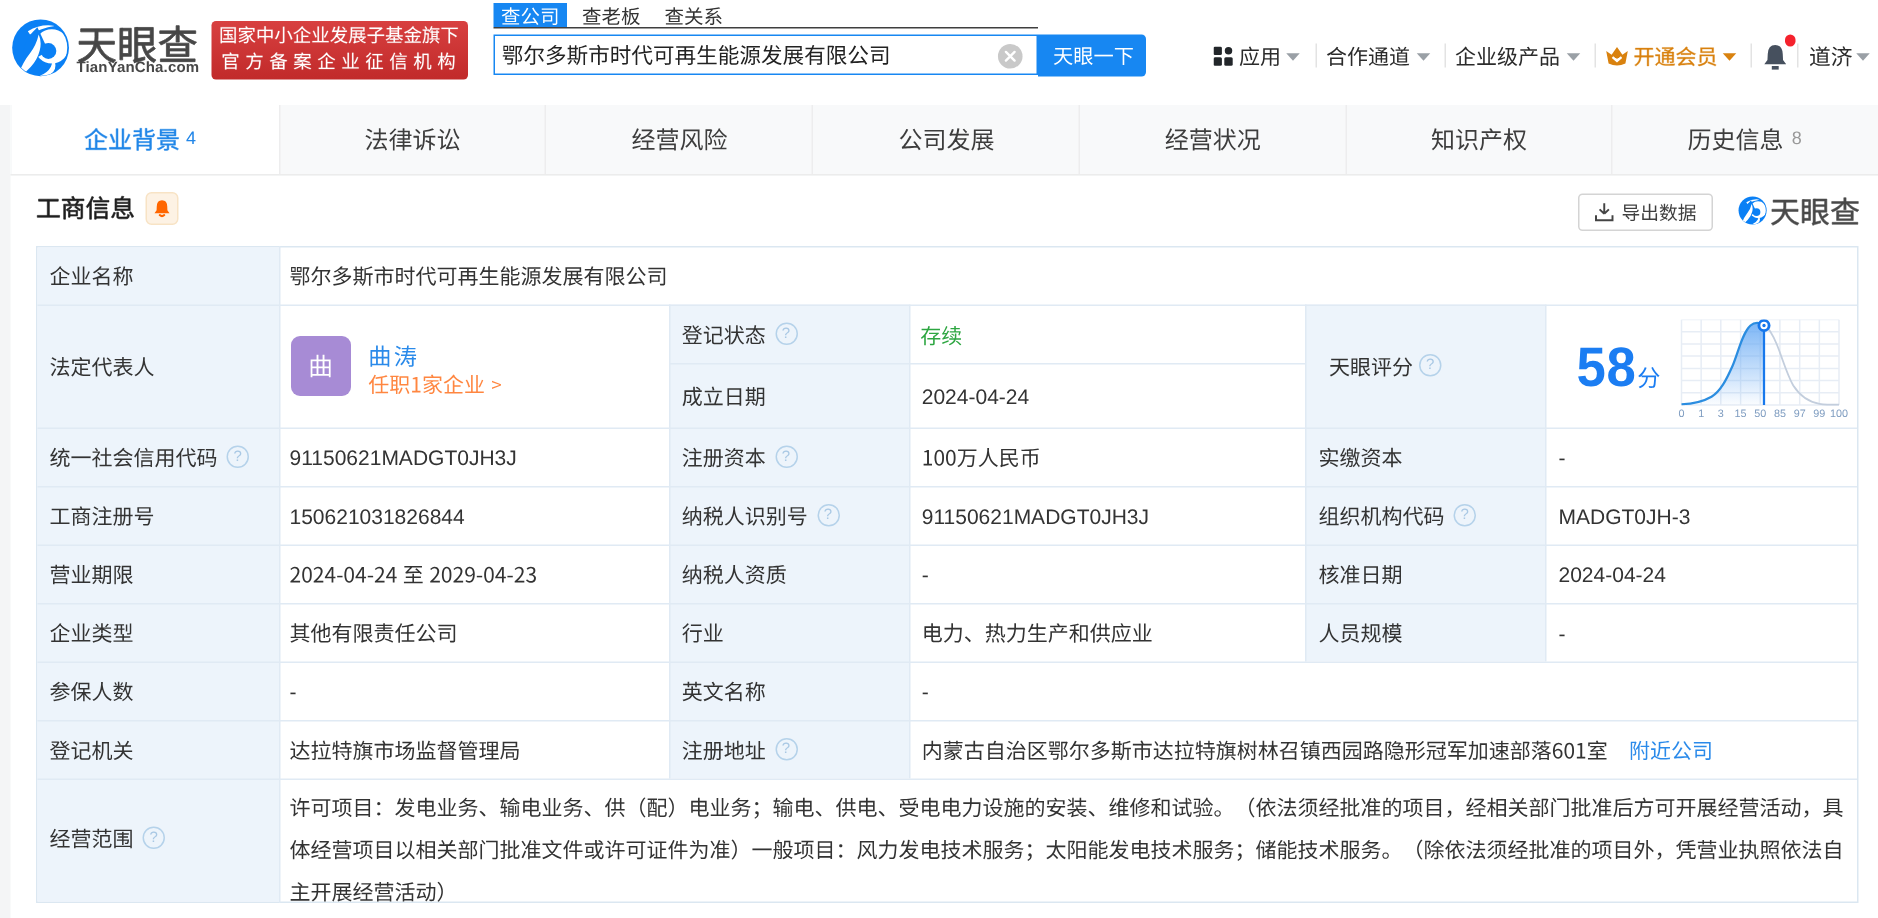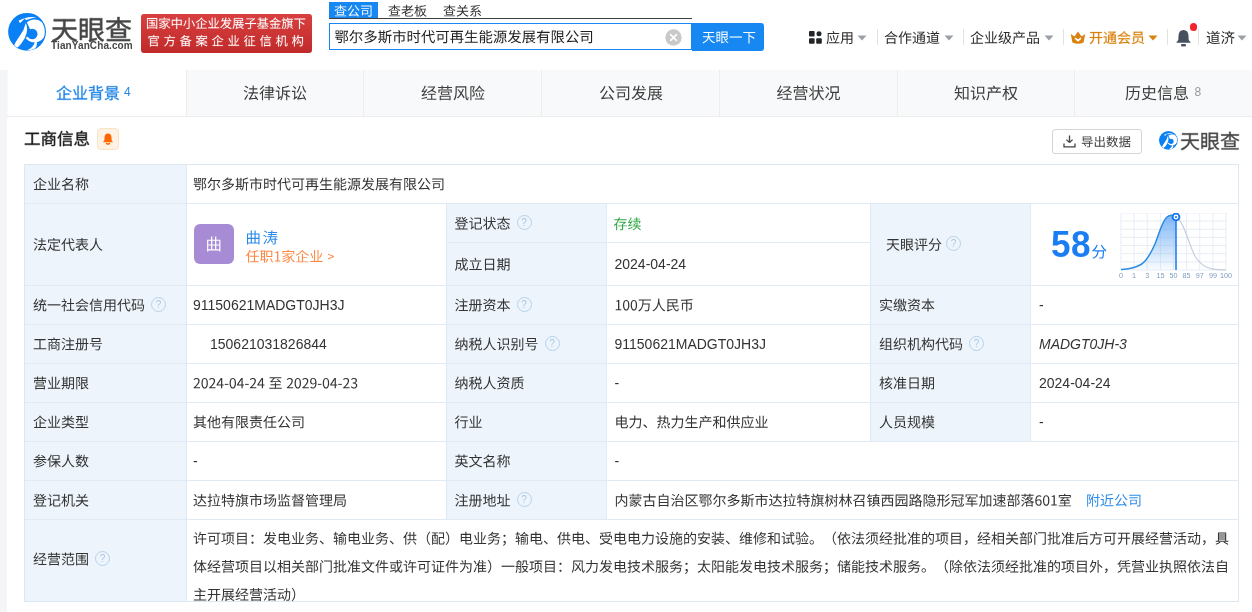--- a/index.html
+++ b/index.html
@@ -131,23 +131,23 @@
 <div style="position:absolute;left:516.5px;top:214.8px;width:13px;height:13px;border:1px solid #b5d2ea;border-radius:50%;color:#a9c8e4;font-size:10px;line-height:13px;text-align:center;font-family:'Liberation Sans',sans-serif">?</div>
 <div style="position:absolute;left:946px;top:236.0px;width:13px;height:13px;border:1px solid #b5d2ea;border-radius:50%;color:#a9c8e4;font-size:10px;line-height:13px;text-align:center;font-family:'Liberation Sans',sans-serif">?</div>
 <div style="position:absolute;left:151px;top:296.5px;width:13px;height:13px;border:1px solid #b5d2ea;border-radius:50%;color:#a9c8e4;font-size:10px;line-height:13px;text-align:center;font-family:'Liberation Sans',sans-serif">?</div>
 <div style="position:absolute;left:516.5px;top:296.5px;width:13px;height:13px;border:1px solid #b5d2ea;border-radius:50%;color:#a9c8e4;font-size:10px;line-height:13px;text-align:center;font-family:'Liberation Sans',sans-serif">?</div>
 <div style="position:absolute;left:544.5px;top:335.5px;width:13px;height:13px;border:1px solid #b5d2ea;border-radius:50%;color:#a9c8e4;font-size:10px;line-height:13px;text-align:center;font-family:'Liberation Sans',sans-serif">?</div>
 <div style="position:absolute;left:969px;top:335.5px;width:13px;height:13px;border:1px solid #b5d2ea;border-radius:50%;color:#a9c8e4;font-size:10px;line-height:13px;text-align:center;font-family:'Liberation Sans',sans-serif">?</div>
 <div style="position:absolute;left:516.5px;top:491.8px;width:13px;height:13px;border:1px solid #b5d2ea;border-radius:50%;color:#a9c8e4;font-size:10px;line-height:13px;text-align:center;font-family:'Liberation Sans',sans-serif">?</div>
 <div style="position:absolute;left:95px;top:550.5px;width:13px;height:13px;border:1px solid #b5d2ea;border-radius:50%;color:#a9c8e4;font-size:10px;line-height:13px;text-align:center;font-family:'Liberation Sans',sans-serif">?</div>
 <div style="position:absolute;left:614.5px;top:257.0px;font-size:14px;line-height:14px;color:#333333;white-space:nowrap;">2024-04-24</div>
 <div style="position:absolute;left:193px;top:297.7px;font-size:14px;line-height:14px;color:#333333;white-space:nowrap;">91150621MADGT0JH3J</div>
-<div style="position:absolute;left:210px;top:336.7px;font-size:14px;line-height:14px;color:#333333;white-space:nowrap;">150621031826844</div>
+<div style="position:absolute;left:193px;top:336.7px;font-size:14px;line-height:14px;color:#333333;white-space:nowrap;">150621031826844</div>
 <div style="position:absolute;left:614.5px;top:336.7px;font-size:14px;line-height:14px;color:#333333;white-space:nowrap;">91150621MADGT0JH3J</div>
-<div style="position:absolute;left:1039px;top:336.7px;font-size:14px;line-height:14px;color:#333333;white-space:nowrap;font-style:italic;">MADGT0JH-3</div>
+<div style="position:absolute;left:1039px;top:336.7px;font-size:14px;line-height:14px;color:#333333;white-space:nowrap;">MADGT0JH-3</div>
 <div style="position:absolute;left:1039px;top:375.7px;font-size:14px;line-height:14px;color:#333333;white-space:nowrap;">2024-04-24</div>
 <div style="position:absolute;left:1039px;top:297.7px;font-size:14px;line-height:14px;color:#333333;white-space:nowrap;">-</div>
 <div style="position:absolute;left:614.5px;top:375.7px;font-size:14px;line-height:14px;color:#333333;white-space:nowrap;">-</div>
 <div style="position:absolute;left:1039px;top:414.7px;font-size:14px;line-height:14px;color:#333333;white-space:nowrap;">-</div>
 <div style="position:absolute;left:193px;top:453.7px;font-size:14px;line-height:14px;color:#333333;white-space:nowrap;">-</div>
 <div style="position:absolute;left:614.5px;top:453.7px;font-size:14px;line-height:14px;color:#333333;white-space:nowrap;">-</div>
 <div style="position:absolute;left:1051px;top:225.7px;font-size:37px;line-height:37px;color:#1b7df2;font-weight:bold;letter-spacing:0.4px;white-space:nowrap;transform:scaleX(0.95);transform-origin:0 50%;">58</div>
 <svg class="abs" style="left:1116px;top:213px" width="116" height="68" viewBox="-5 0 116 68">
     <defs>
       <linearGradient id="cg" x1="0" y1="0" x2="0" y2="1">

